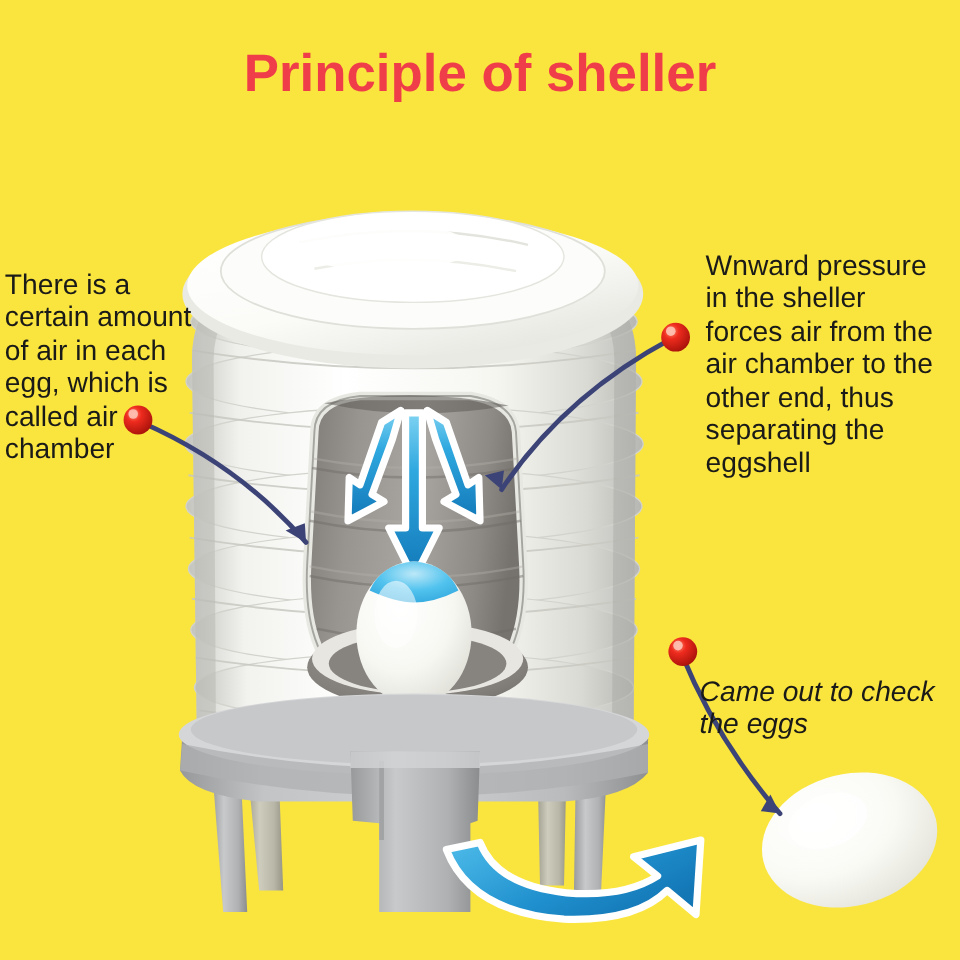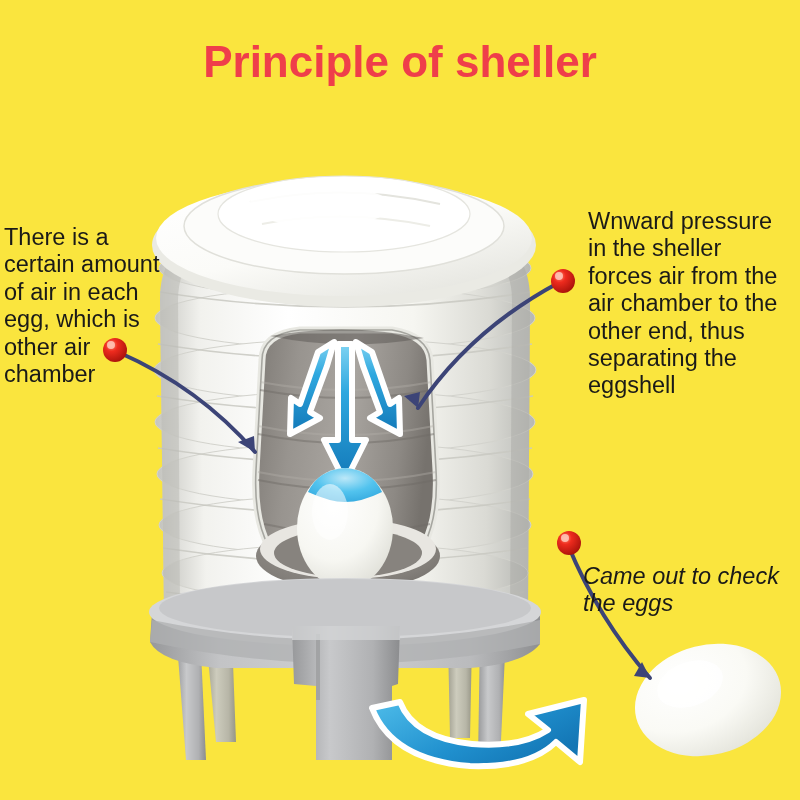--- a/index.html
+++ b/index.html
@@ -279,21 +279,21 @@
       <circle cx="565" cy="538" r="4" fill="#FFC9BC" opacity="0.85"></circle>
     </g>
   </svg>
 
   <div id="title">Principle of sheller</div>
 
   <div class="callout" id="callout-left">There is a
 certain amount
 of air in each
 egg, which is
-other air
+called air
 chamber</div>
 
   <div class="callout" id="callout-right">Wnward pressure
 in the sheller
 forces air from the
 air chamber to the
 other end, thus
 separating the
 eggshell</div>
 

